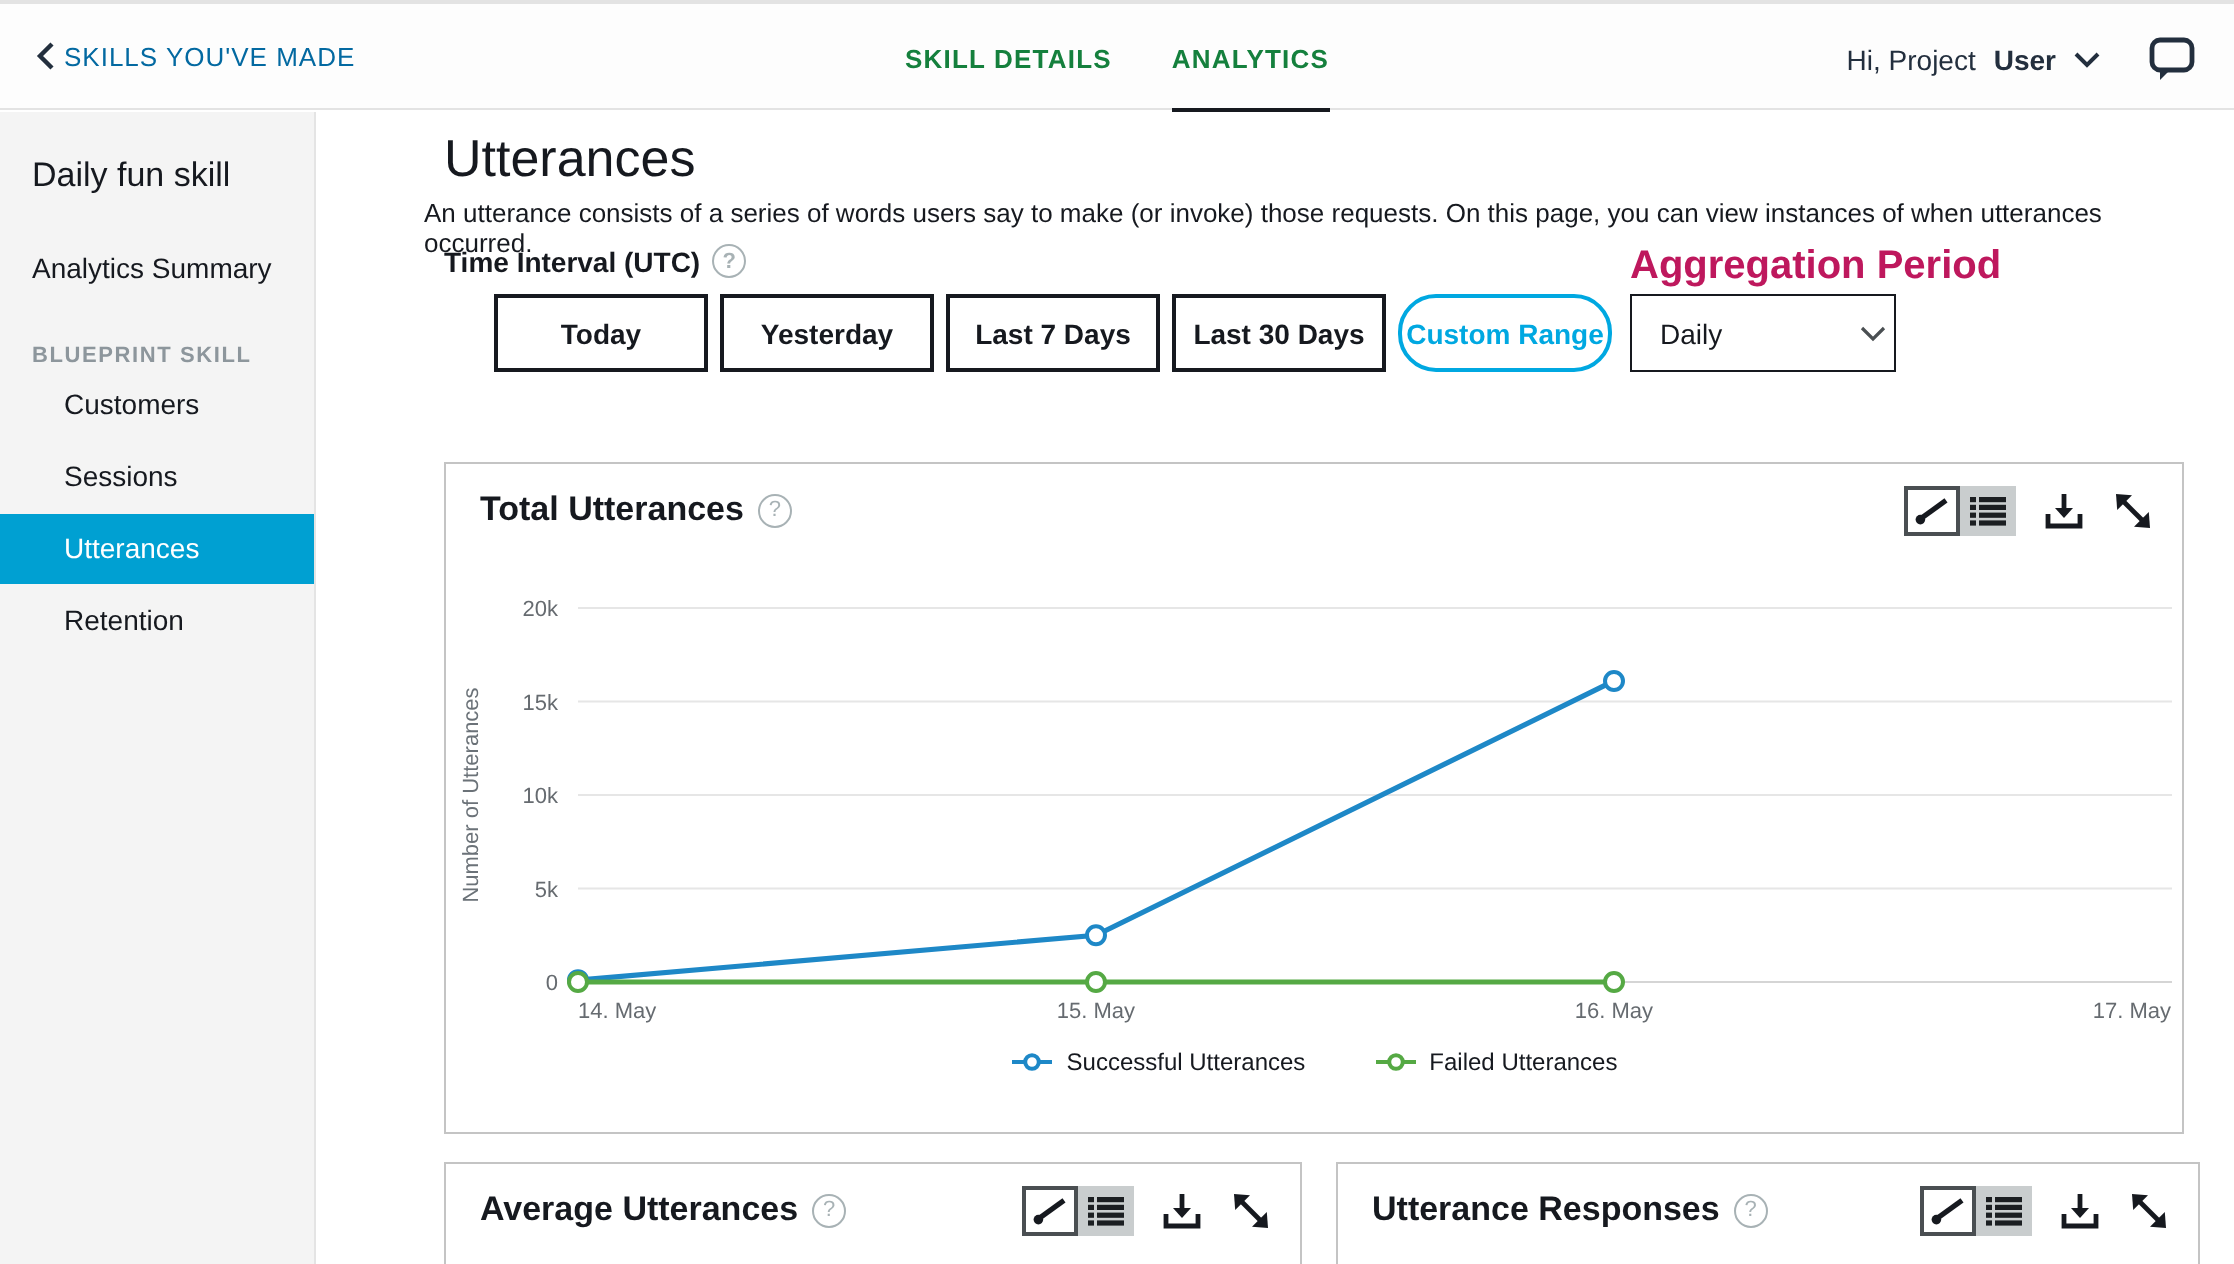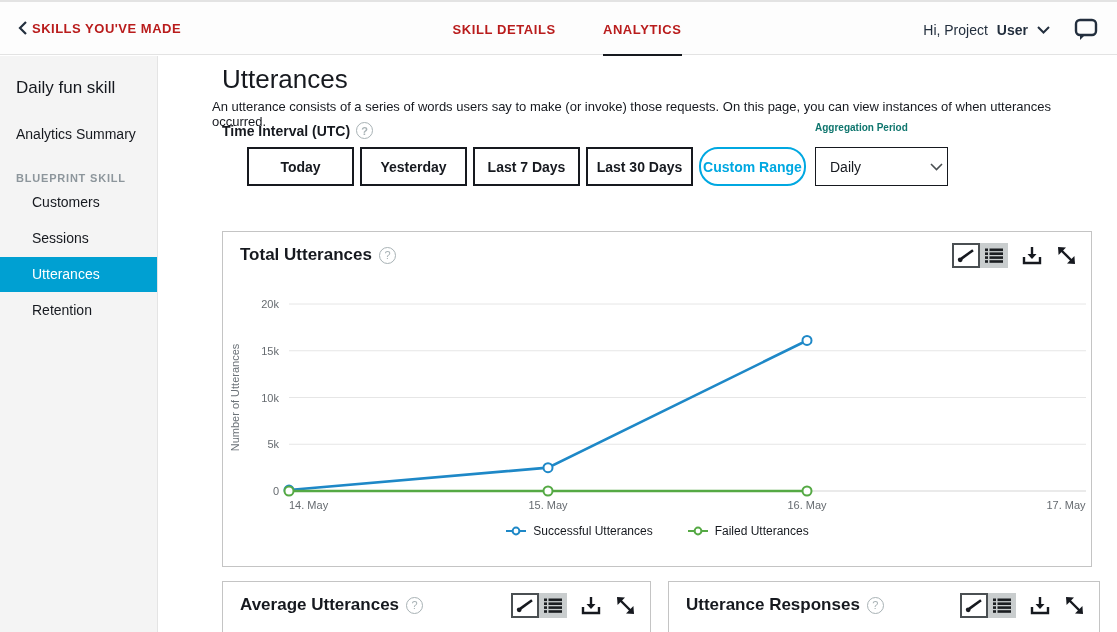--- a/index.html
+++ b/index.html
@@ -4,26 +4,26 @@
 <style>
   * { margin:0; padding:0; box-sizing:border-box; }
   html,body { width:1117px; height:632px; overflow:hidden; background:#fff;
     font-family:"Liberation Sans", sans-serif; color:#16191f; }
 
   
   .topbar { position:absolute; top:0; left:0; width:1117px; height:55px;
     background:#fdfdfd; border-top:2px solid #e3e3e3; border-bottom:1px solid #e3e3e3;
     display:flex; align-items:center; }
   .back-link { display:flex; align-items:center; gap:4px; margin-left:18px;
-    font-size:13px; font-weight:bold; letter-spacing:.5px; color:#b91c1c; cursor:pointer; }
+    font-size:13px; font-weight:normal; letter-spacing:.5px; color:#0369a1; cursor:pointer; }
   .tabs { position:absolute; left:50%; transform:translateX(-50%); top:0; height:55px;
     display:flex; gap:30px; align-items:stretch; }
   .tab { display:flex; align-items:center; font-size:13px; font-weight:bold;
-    letter-spacing:.6px; color:#b91c1c; cursor:pointer; border-bottom:3px solid transparent;
-    padding-top:3px;margin-left:17px; }
+    letter-spacing:.6px; color:#15803d; cursor:pointer; border-bottom:3px solid transparent;
+    padding-top:3px; }
   .tab.active { border-bottom-color:#16191f; }
   .user-area { position:absolute; right:18px; top:0; height:55px; display:flex;
     align-items:center; gap:9px; }
   .greeting { font-size:14px; color:#232f3e; }
   .username { font-size:14px; font-weight:bold; color:#232f3e; }
 
   
   .sidebar { position:absolute; top:56px; left:0; width:158px; height:576px;
     background:#f4f4f4; border-right:1px solid #e4e4e4; }
   .skill-name { padding:22px 16px 0 16px; font-size:17px; color:#16191f; }
@@ -35,21 +35,21 @@
   .side-item:first-of-type { margin-top:10px; }
   .side-item.selected { background:#00a0d2; color:#fff; }
 
   
   .main { position:absolute; top:56px; left:200px; width:917px; height:576px; background:#fff; }
   .page-title { position:absolute; left:22px; top:8px; font-size:26px; font-weight:500; color:#16191f; }
   .page-desc { position:absolute; left:12px; top:43px; width:880px; font-size:13px; color:#16191f; }
 
   .ti-label-row { position:absolute; left:22px; top:66px; display:flex; align-items:center; gap:6px;
     font-size:14px; font-weight:bold; color:#16191f; }
-  .agg-label { position:absolute; left:615px; top:66px; font-size:10px; font-weight:bold; color:#0f766e; }
+  .agg-label { position:absolute; left:615px; top:66px; font-size:20px; font-weight:bold; color:#be185d; }
 
   .ti-buttons { position:absolute; left:22px; top:91px; display:flex; gap:6px;padding-left:25px; }
   .ti-btn { width:107px; height:39px; background:#fff; border:2px solid #16191f;
     font-family:inherit; font-size:14px; font-weight:bold; color:#16191f; cursor:pointer; }
   .ti-btn.selected { border-color:#00a8e1; color:#00a8e1;border-radius:19px; }
 
   .agg-select { position:absolute; left:615px; top:91px; width:133px; height:39px;
     border:1px solid #16191f; background:#fff; display:flex; align-items:center;
     justify-content:space-between; padding:0 4px 0 14px; font-size:14px; color:#16191f; cursor:pointer; }
 

